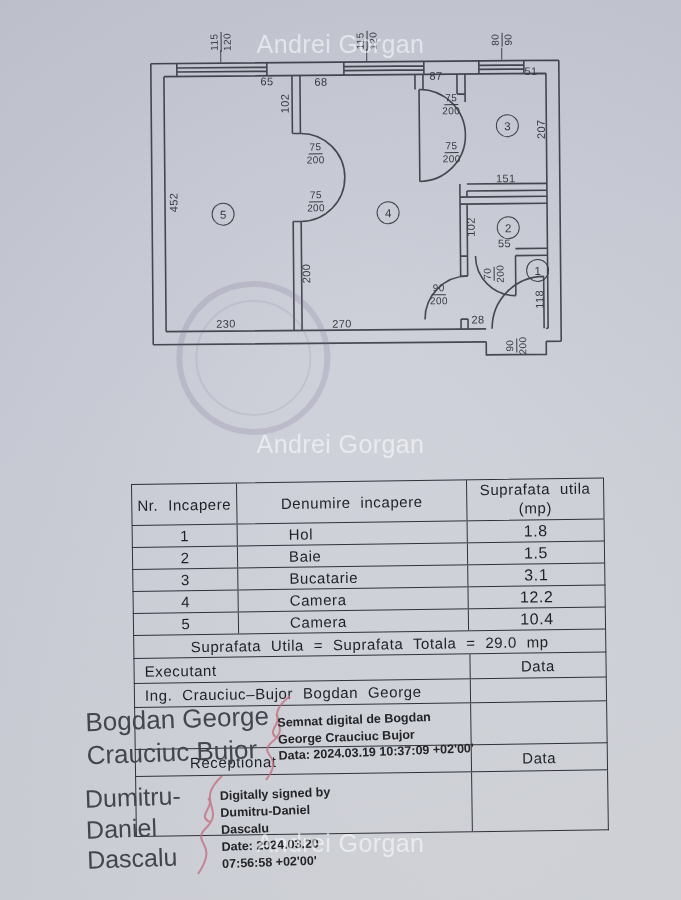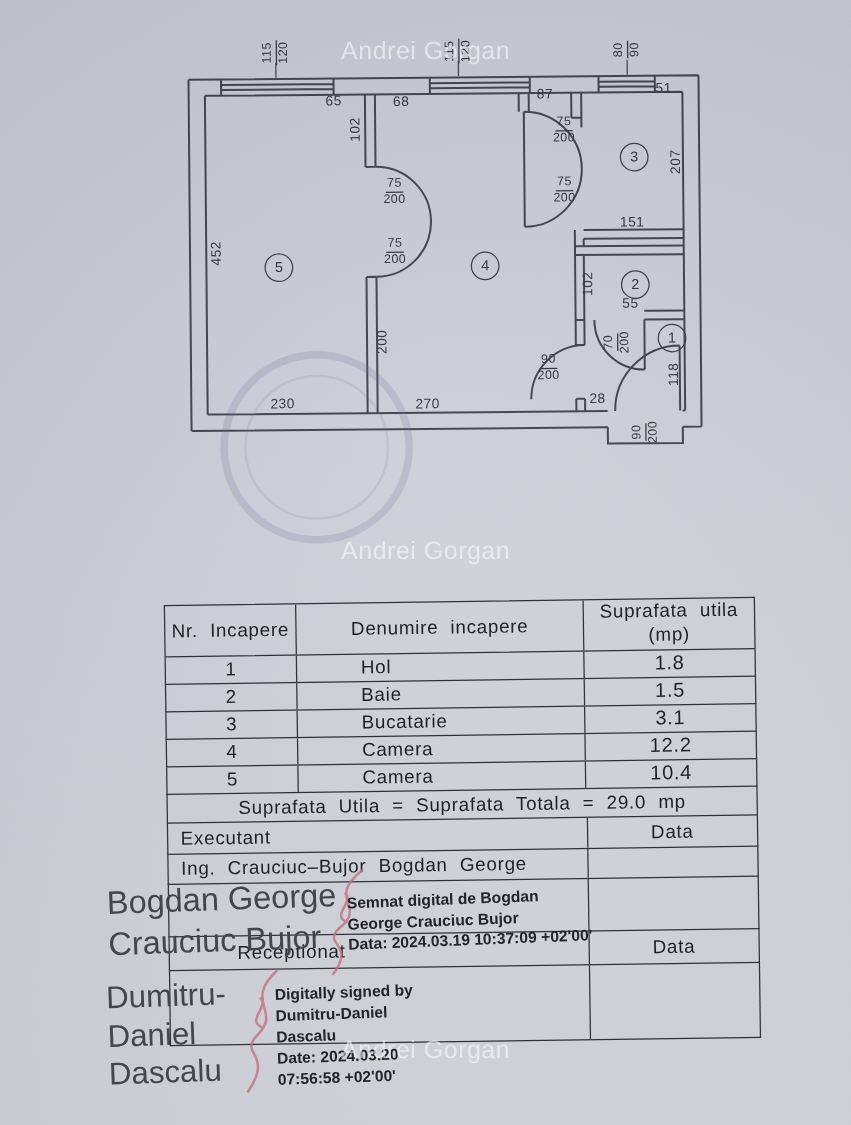--- a/index.html
+++ b/index.html
@@ -3,21 +3,21 @@
 <meta charset="utf-8">
 <style>
   html,body{margin:0;padding:0;background:#9aa0ad;}
   .page{position:relative;width:681px;height:900px;overflow:hidden;
         background:linear-gradient(160deg,#c3c6d1 0%,#c9ccd6 35%,#d2d4db 70%,#d8dade 100%);
         font-family:"Liberation Sans",sans-serif;color:#23262c;}
   .page::after{content:"";position:absolute;inset:0;pointer-events:none;
         background:radial-gradient(130% 105% at 52% 42%, rgba(255,255,255,0.07) 0%, rgba(42,48,72,0.10) 100%);}
   
   .wm{position:absolute;left:50%;transform:translateX(-50%);z-index:7;
-      color:rgba(255,255,255,0.55);font-size:20px;letter-spacing:.4px;white-space:nowrap;}
+      color:rgba(255,255,255,0.55);font-size:25px;letter-spacing:.4px;white-space:nowrap;}
   
   .plan{position:absolute;left:130px;top:25px;width:450px;height:350px;transform:rotate(-0.5deg);}
   .plan svg{position:absolute;left:0;top:0;overflow:visible;}
   .dim{position:absolute;transform:translate(-50%,-50%);white-space:nowrap;
        font-size:11px;color:#2c2f36;letter-spacing:.4px;line-height:1;}
   .rot{transform:translate(-50%,-50%) rotate(-90deg);}
   .frac{display:inline-flex;flex-direction:column;align-items:center;font-size:10px;line-height:1.15;}
   .frac .fn{border-bottom:1.2px solid #2c2f36;padding:0 1px;}
   .frac .fd{padding:0 1px;}
   .room{position:absolute;width:21px;height:21px;border:1.4px solid #34373e;border-radius:50%;

